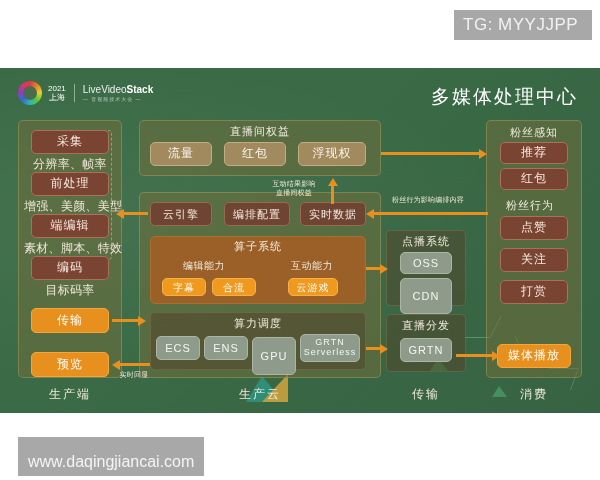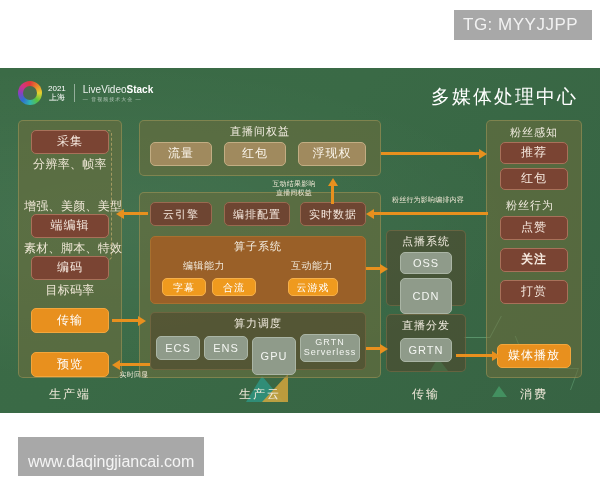--- a/index.html
+++ b/index.html
@@ -164,20 +164,23 @@
 
     <div class="panel panel-olive" style="left:18px; top:52px; width:104px; height:258px;"></div>
 
     <div class="bracket" style="left:98px; top:62px; width:14px; height:130px;"></div>
 
     <div class="node n-maroon" style="left:31px; top:62px; width:78px; height:24px;">
       <span>采集</span>
     </div>
     <div class="caption" style="left:31px; top:88px; width:78px;">分辨率、帧率</div>
 
+    <div class="node n-maroon" style="left:31px; top:104px; width:78px; height:24px;">
+      <span>前处理</span>
+    </div>
     <div class="caption" style="left:24px; top:130px; width:92px;">增强、美颜、美型</div>
 
     <div class="node n-maroon" style="left:31px; top:146px; width:78px; height:24px;">
       <span>端编辑</span>
     </div>
     <div class="caption" style="left:24px; top:172px; width:92px;">素材、脚本、特效</div>
 
     <div class="node n-maroon" style="left:31px; top:188px; width:78px; height:24px;">
       <span>编码</span>
     </div>
@@ -276,21 +279,21 @@
       <span>推荐</span>
     </div>
     <div class="node n-maroon" style="left:500px; top:100px; width:68px; height:22px;">
       <span>红包</span>
     </div>
 
     <div class="panel-title" style="left:486px; top:130px; width:88px;">粉丝行为</div>
     <div class="node n-maroon" style="left:500px; top:148px; width:68px; height:24px;">
       <span>点赞</span>
     </div>
-    <div class="node n-maroon" style="left:500px; top:180px; width:68px; height:24px;font-weight:bold;">
+    <div class="node n-maroon" style="left:500px; top:180px; width:68px; height:24px;">
       <span>关注</span>
     </div>
     <div class="node n-maroon" style="left:500px; top:212px; width:68px; height:24px;">
       <span>打赏</span>
     </div>
 
     <div class="node n-orange" style="left:497px; top:276px; width:74px; height:24px;">
       <span>媒体播放</span>
     </div>
 

